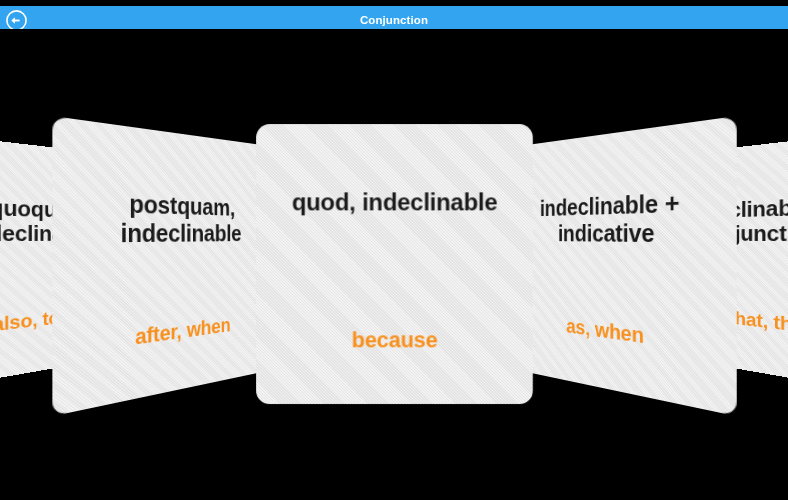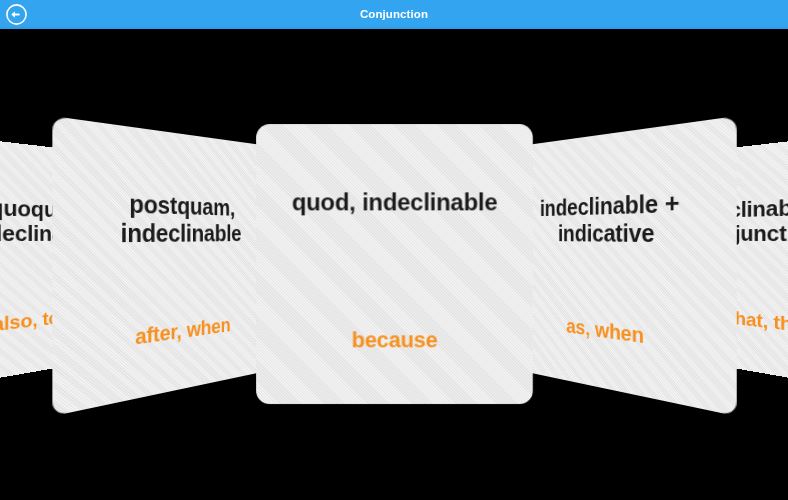--- a/index.html
+++ b/index.html
@@ -11,21 +11,21 @@
     width: 788px;
     height: 500px;
     overflow: hidden;
     font-family: "Liberation Sans", sans-serif;
     position: relative;
   }
 
   
   #app-header {
     position: absolute;
-    top: 0; left: 0;
+    top: 6px; left: 0;
     width: 788px;
     height: 29px;
     background: #33a5f0;
     box-sizing: border-box;
   }
   #app-header .hdr-underline {
     position: absolute;
     bottom: 0; left: 0;
     width: 100%;
     height: 2px;

